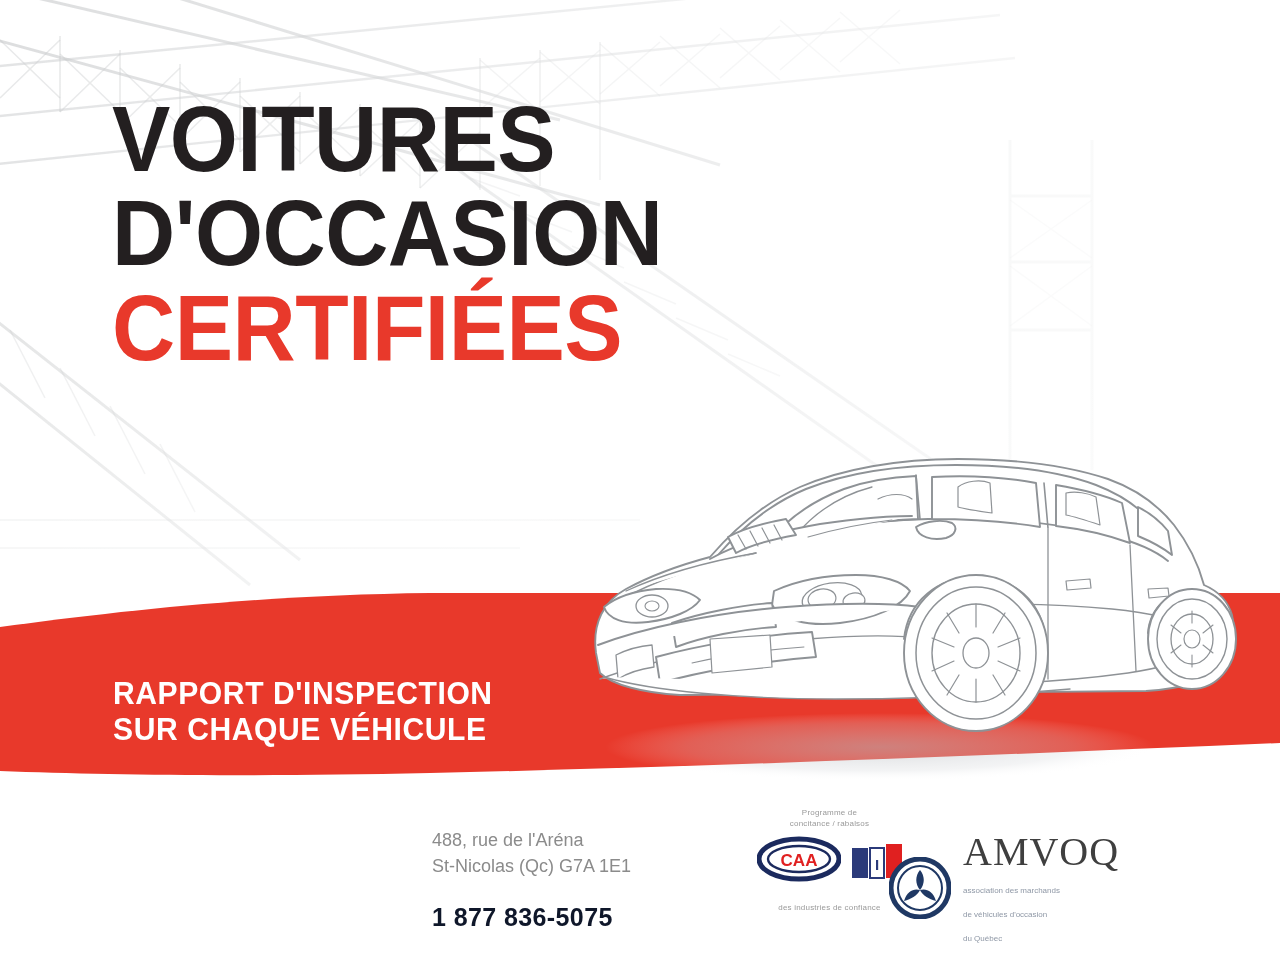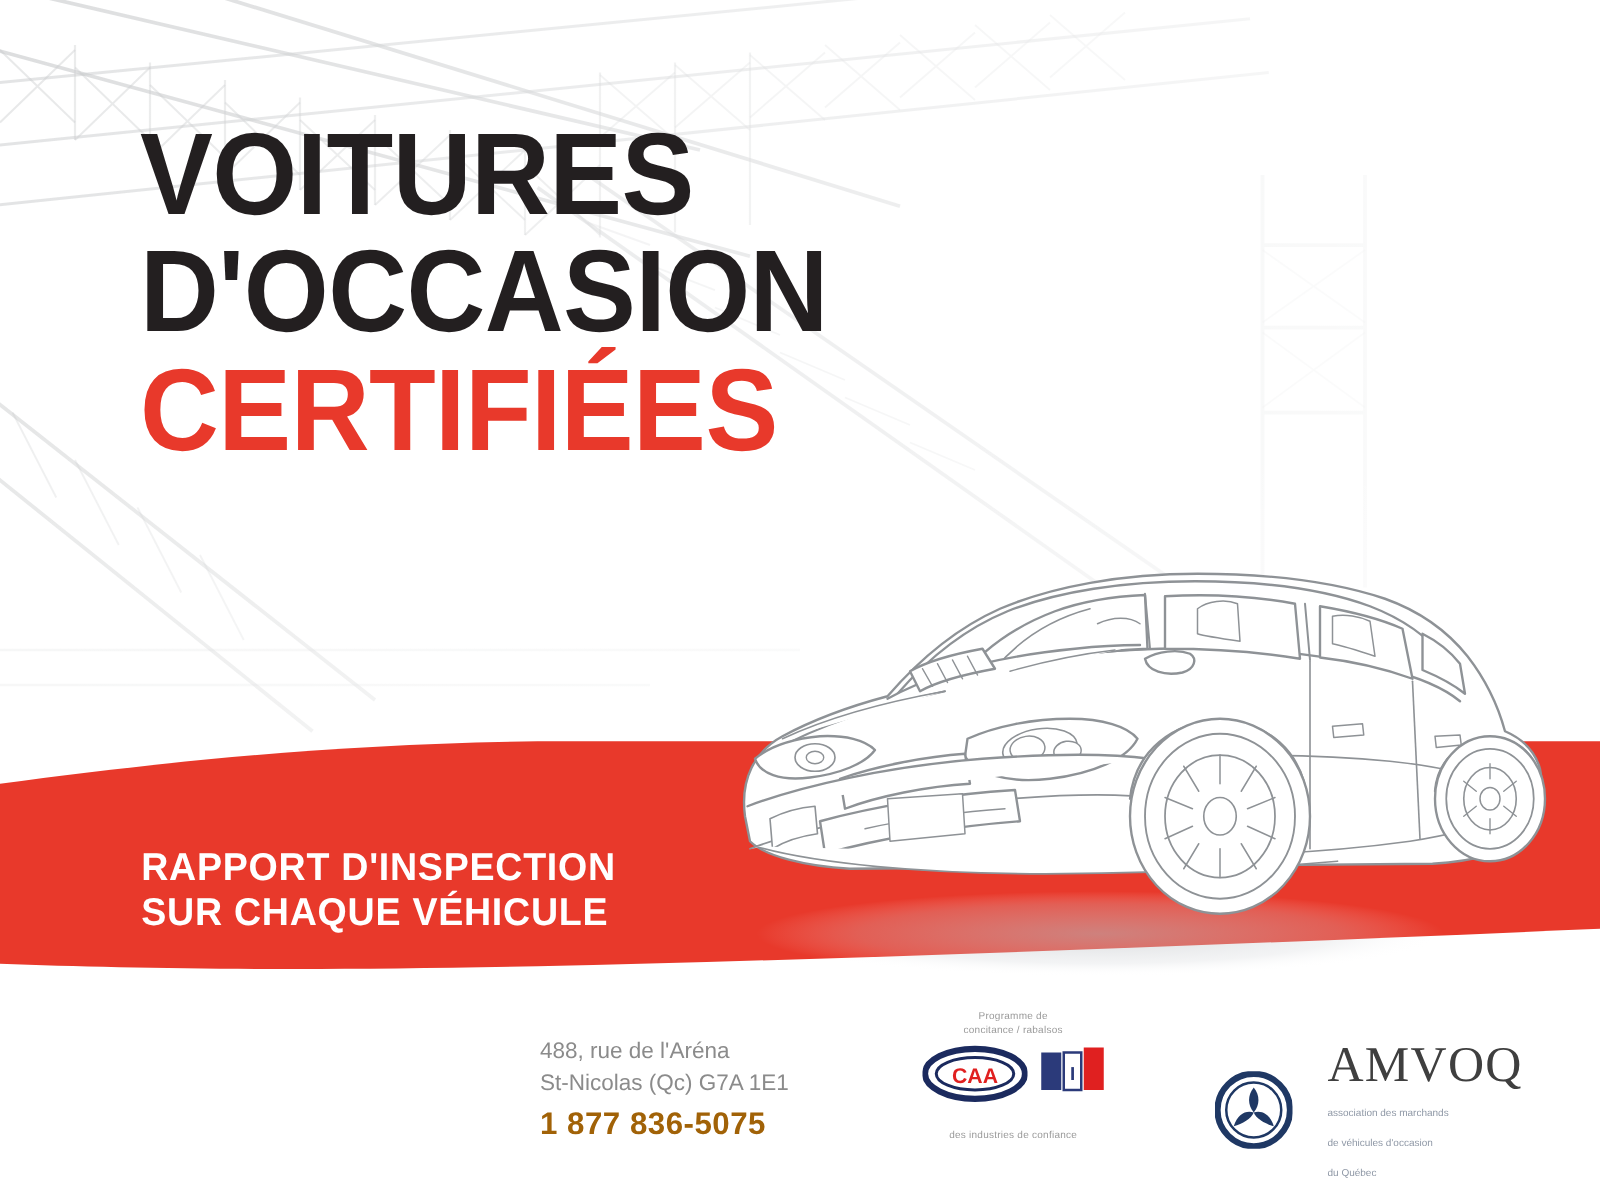--- a/index.html
+++ b/index.html
@@ -119,71 +119,71 @@
   }
   .addr-line {
     display: block;
     font-size: 18px;
     color: #8b8b8b;
     line-height: 1.42;
     white-space: nowrap;
   }
   .phone-line {
     display: block;
-    margin-top: 6px;
+    margin-top: 24px;
     font-size: 25px;
     font-weight: bold;
-    color: #a16207;
+    color: #0f172a;
     letter-spacing: 0.4px;
     white-space: nowrap;
   }
 
   
   .caa-block {
     position: absolute;
-    left: 718px;
+    left: 737px;
     top: 18px;
     width: 185px;
     height: 120px;
     text-align: center;
   }
   .caa-top {
     display: block;
     font-size: 8px;
     color: #9a9a9a;
     line-height: 1.35;
     letter-spacing: 0.2px;
     white-space: nowrap;
   }
   .caa-logos {
     display: flex;
-    align-items: flex-start;
+    align-items: flex-end;
     justify-content: center;
     gap: 10px;
     margin-top: 6px;
   }
   .caa-svg  { width: 84px;  height: 46px; display: block; }
   .ici-svg  { width: 52px;  height: 40px; display: block; }
   .caa-bottom {
     display: block;
     margin-top: 21px;
     font-size: 8px;
     color: #9a9a9a;
     letter-spacing: 0.2px;
     white-space: nowrap;
   }
 
   
   .amvoq-block {
     position: absolute;
-    left: 972px;
+    left: 889px;
     top: 42px;
     display: flex;
     align-items: center;
-    gap: 28px;
+    gap: 12px;
   }
   .amvoq-mark { width: 62px; height: 62px; display: block; }
   .amvoq-words { display: block; }
   .amvoq-name {
     display: block;
     font-family: "Liberation Serif", serif;
     font-size: 40px;
     color: #3f3f3f;
     letter-spacing: 1px;
     line-height: 1;

